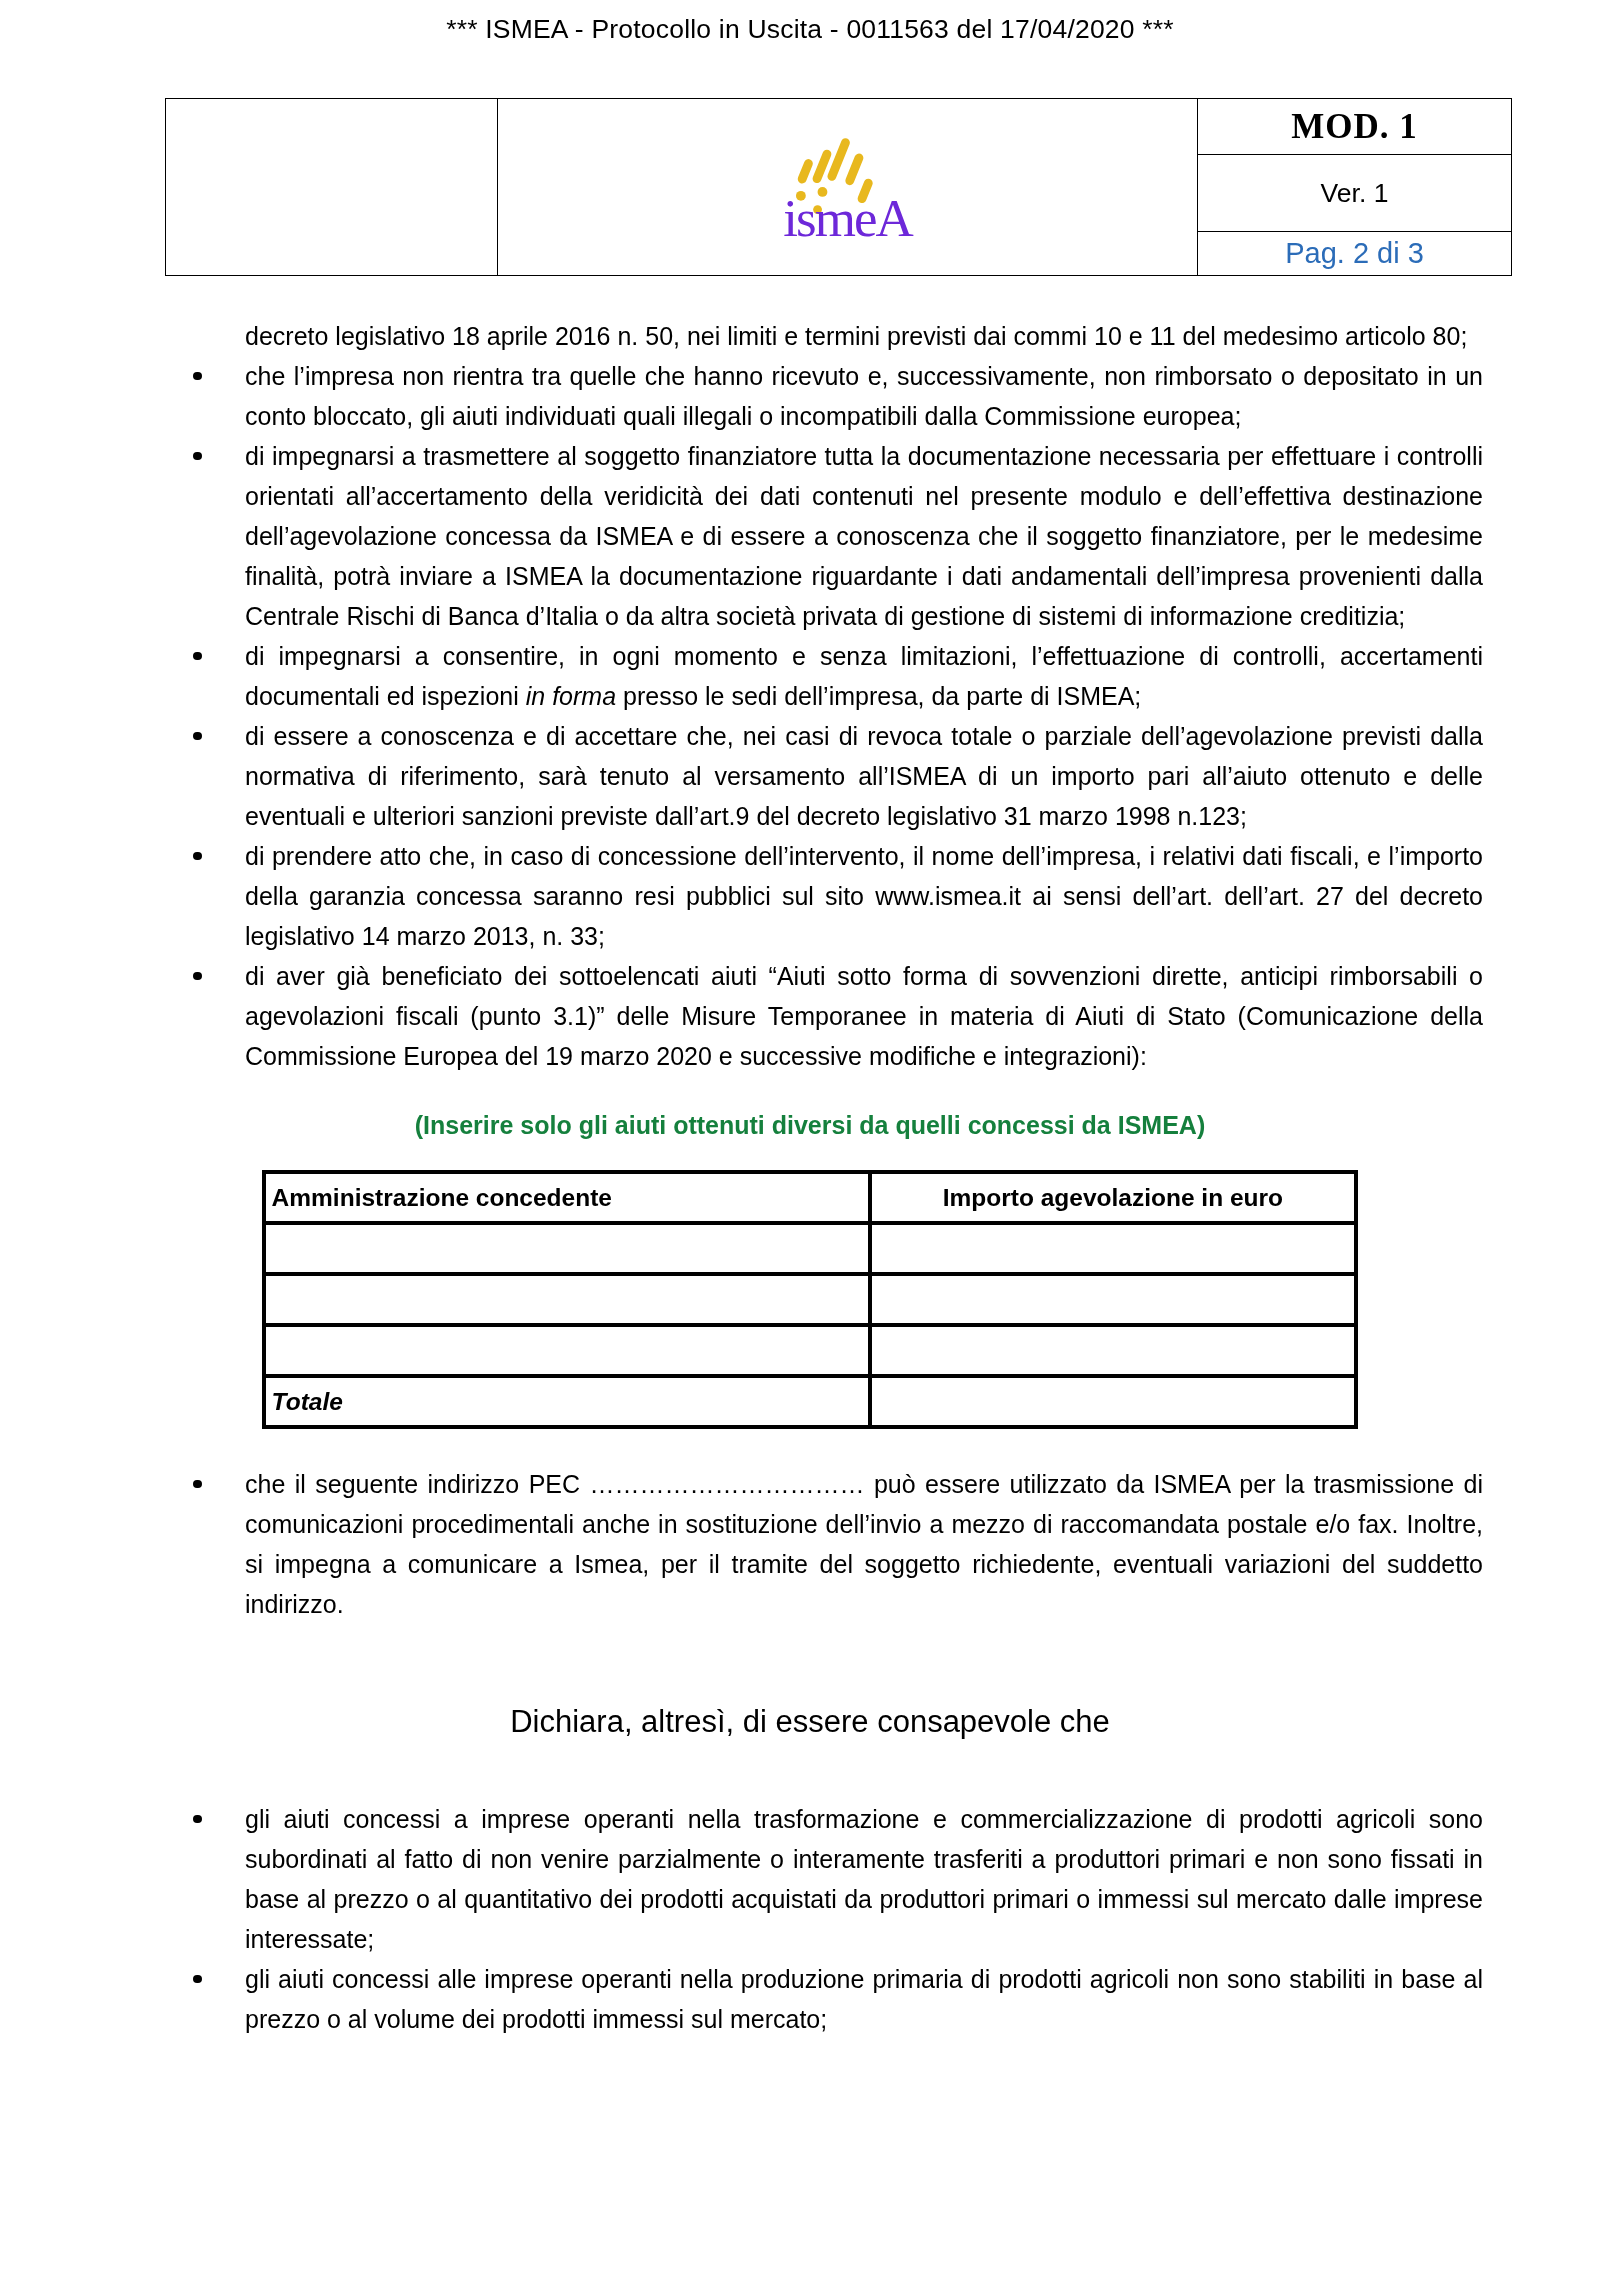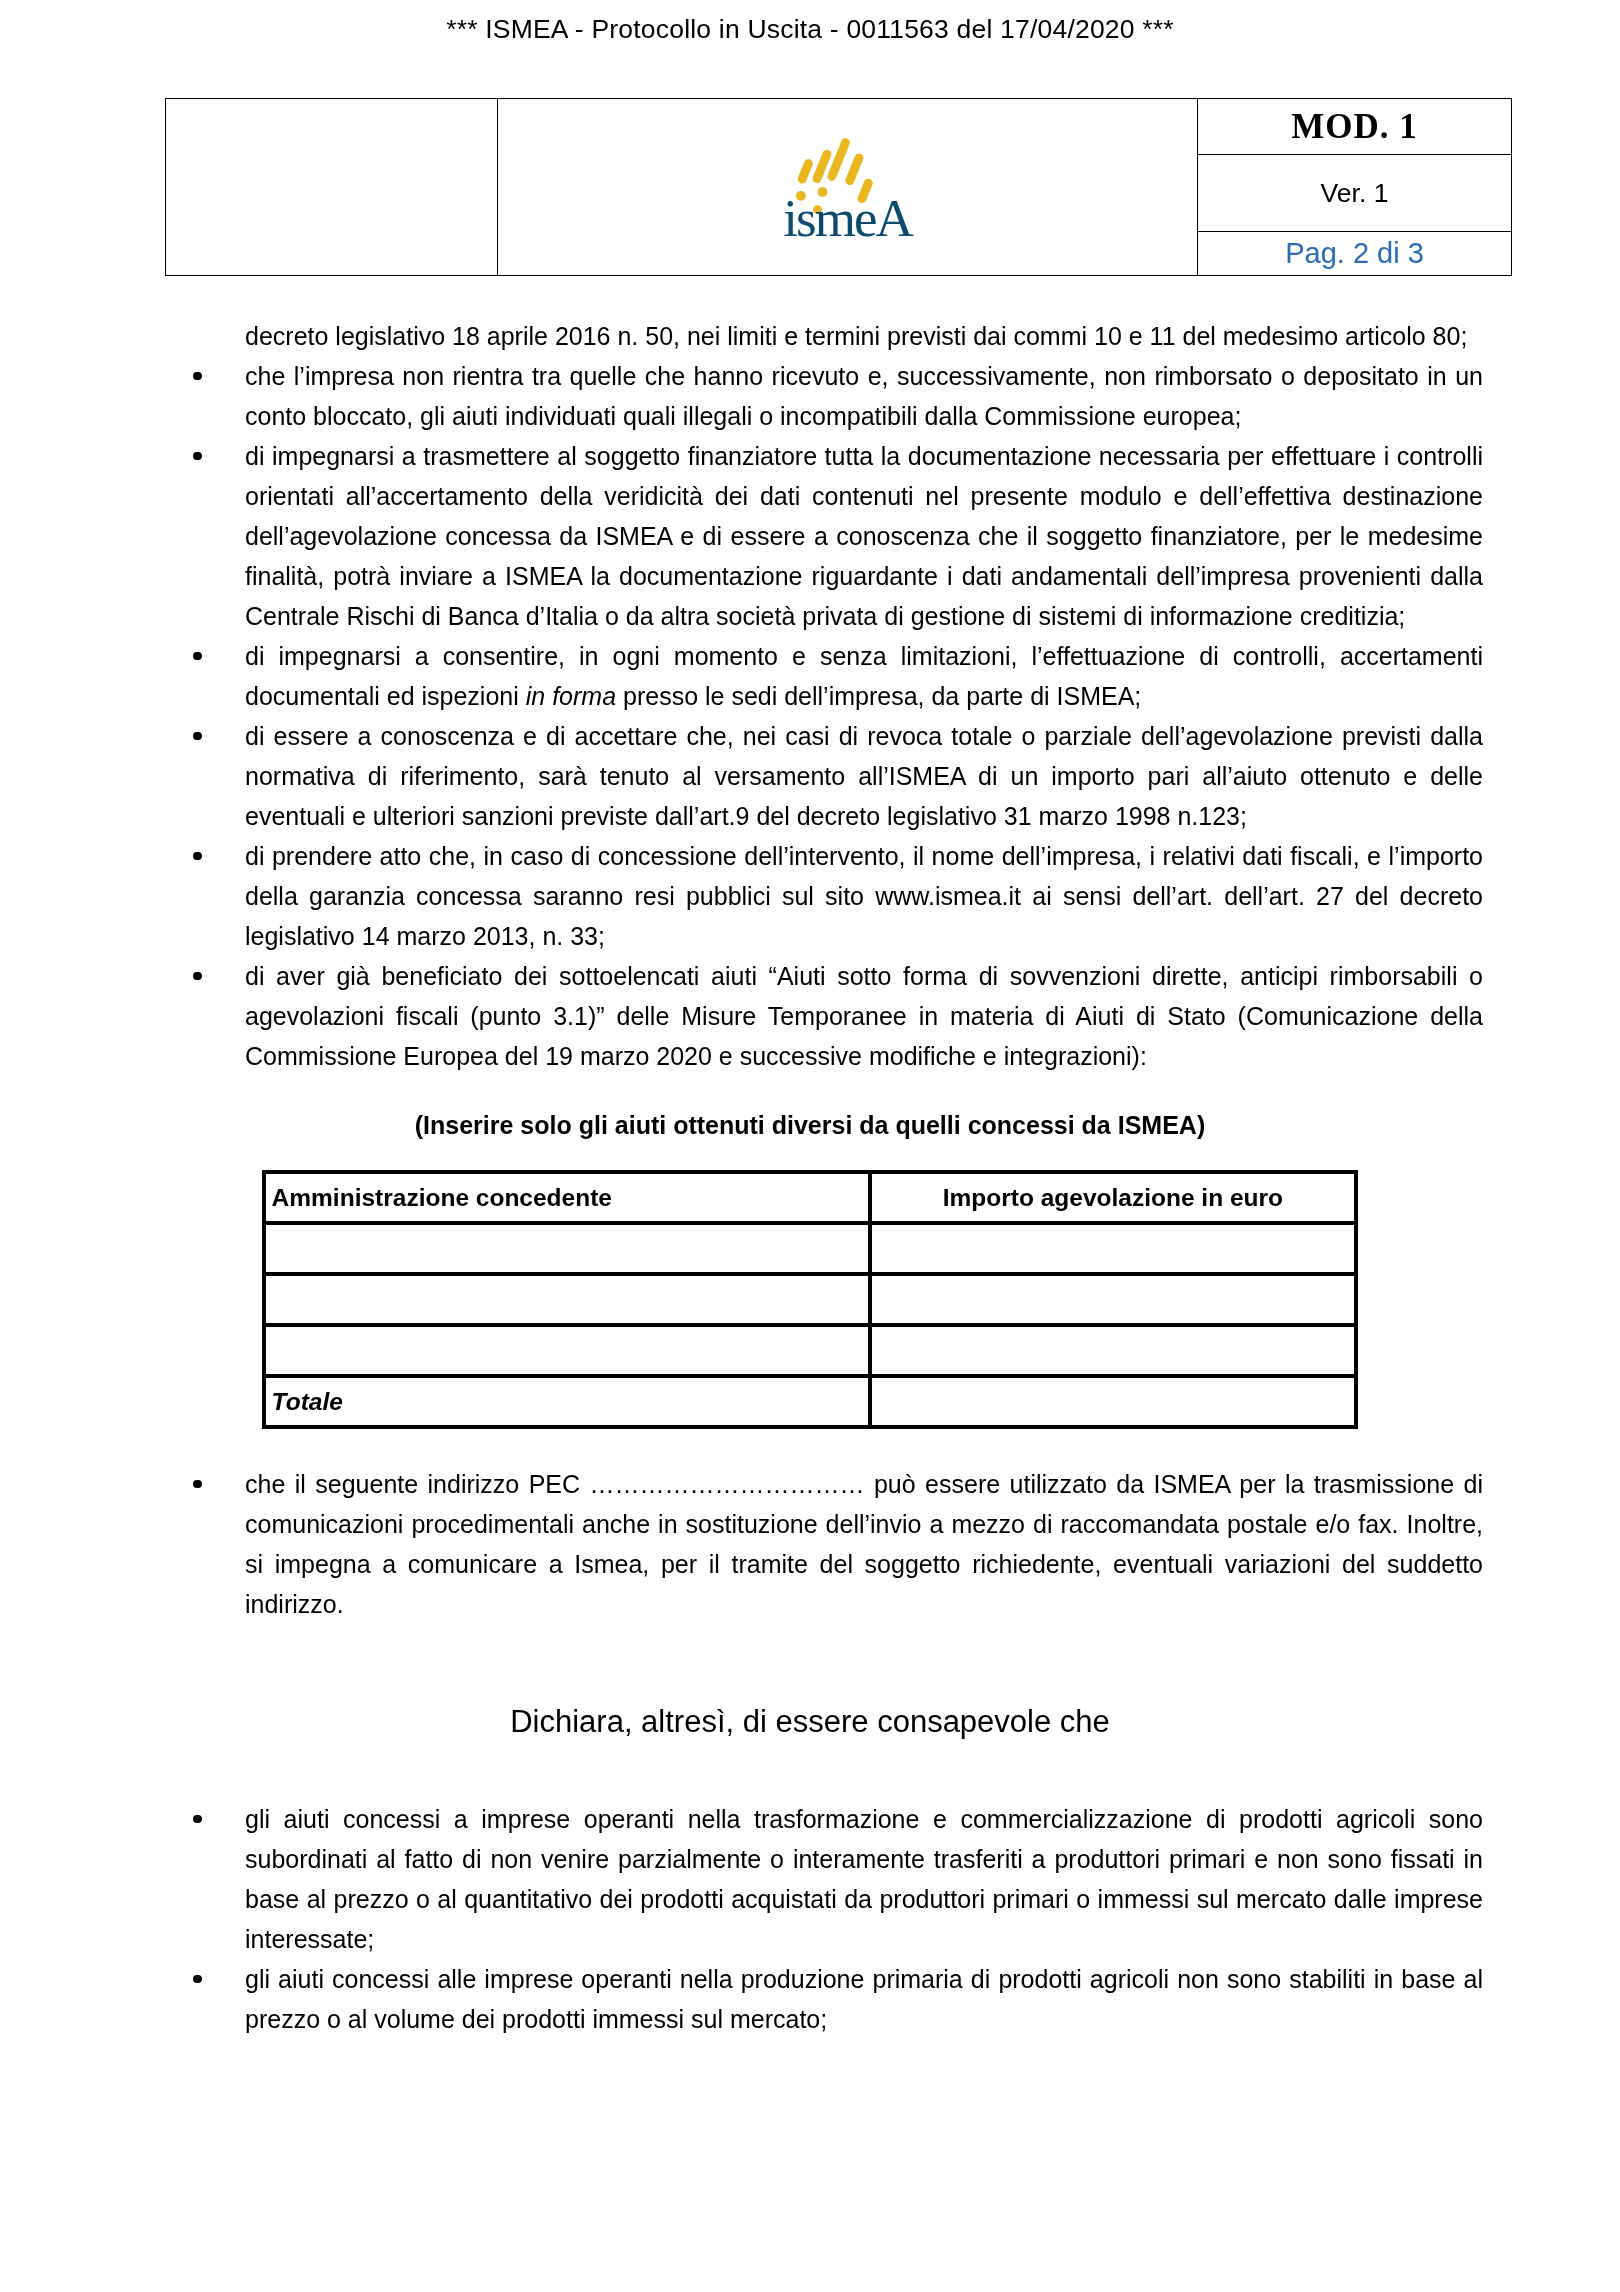--- a/index.html
+++ b/index.html
@@ -94,21 +94,21 @@
     margin: 0 auto;
   }
   .logo-svg { display: block; width: 216px; height: 120px; }
   .logo-word {
     position: absolute;
     left: 0; right: 0;
     bottom: 2px;
     text-align: center;
     font-family: "Liberation Serif", serif;
     font-size: 53px;
-    color: #0c4a6e;
+    color: #6d28d9;
     letter-spacing: -2px;
     line-height: 1;
   }
 
   
   .content {
     position: absolute;
     left: 0;
     top: 316px;
     width: 1620px;
@@ -149,21 +149,21 @@
   }
   em.italic { font-style: italic; }
 
   
   .caption-bold {
     text-align: center;
     font-family: "Liberation Sans", sans-serif;
     font-weight: bold;
     font-size: 25px;
     margin-top: 35px;
-    color: #000000;
+    color: #15803d;
   }
 
   
   .aid-table-wrap {
     margin-top: 30px;
     display: flex;
     justify-content: center;
   }
   table.aid-table {
     border-collapse: separate;

